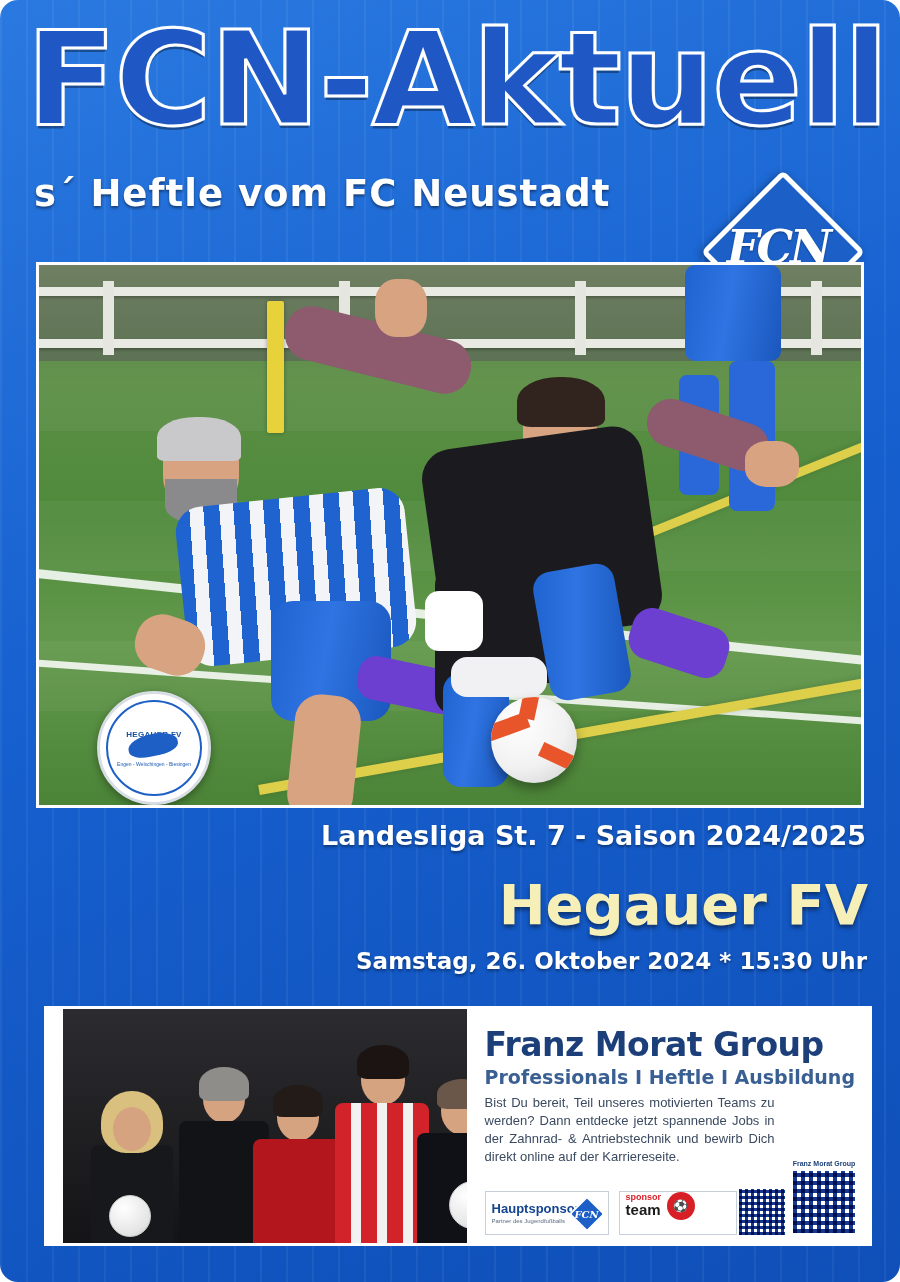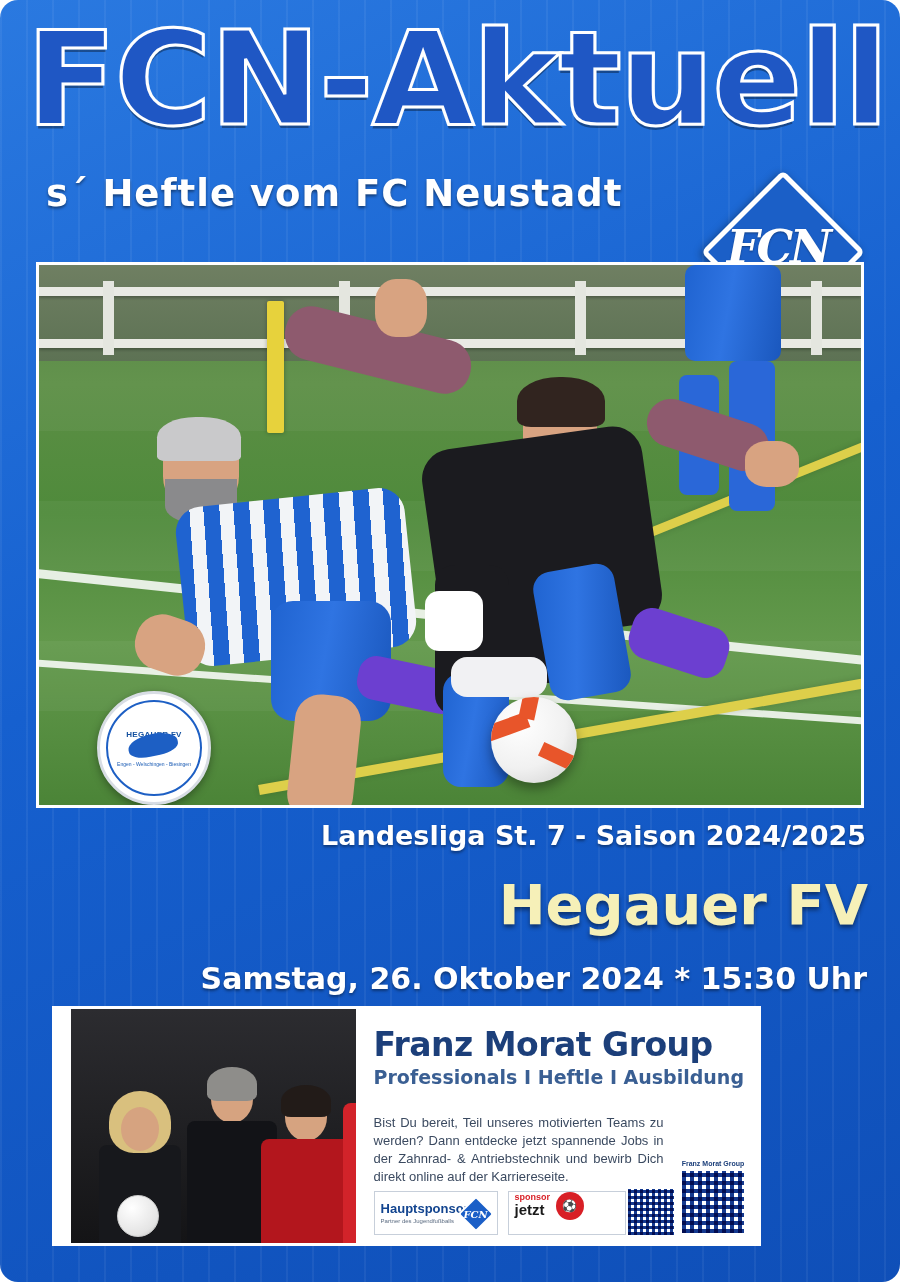--- a/index.html
+++ b/index.html
@@ -45,21 +45,21 @@
     text-shadow:
        0 4px 0 rgba(0,0,0,0.35),
        0 0 2px rgba(255,255,255,0.7);
     white-space: nowrap;
     transform: scaleX(1.02);
     transform-origin: left center;
   }
   .subtitle {
     position: absolute;
     top: 172px;
-    left: 46px;
+    left: 34px;
     font-family: "DejaVu Sans", sans-serif;
     font-weight: bold;
     font-size: 37px;
     letter-spacing: 1px;
     color: #ffffff;
     text-shadow: 0 2px 3px rgba(0,0,0,0.45);
     white-space: nowrap;
   }
   
   .club-logo {
@@ -265,32 +265,31 @@
     color: #f6f0b8;
     text-shadow: 0 3px 4px rgba(0,0,0,0.45);
     white-space: nowrap;
   }
   .kickoff {
     position: absolute;
     top: 948px;
     right: 33px;
     font-family: "DejaVu Sans", sans-serif;
     font-weight: bold;
-    font-size: 30px;
+    font-size: 23px;
     color: #ffffff;
     text-shadow: 0 2px 3px rgba(0,0,0,0.4);
     white-space: nowrap;
-    margin-top: 13px;
   }
   
   .sponsor {
     position: absolute;
-    left: 52px;
+    left: 44px;
     top: 1006px;
-    width: 709px;
+    width: 828px;
     height: 240px;
     border: 3px solid #ffffff;
     box-sizing: border-box;
     background: #ffffff;
     display: flex;
     overflow: hidden;
     padding-left: 16px;
   }
   .sponsor-photo {
     position: relative;
@@ -329,21 +328,21 @@
   }
   .fm-sub {
     margin-top: 2px;
     font-family: "DejaVu Sans", sans-serif;
     font-weight: bold;
     font-size: 19px;
     color: #3a5f93;
     white-space: nowrap;
   }
   .fm-body {
-    margin-top: 26px;
+    margin-top: 6px;
     width: 290px;
     font-family: "Liberation Sans", sans-serif;
     font-size: 13px;
     line-height: 18px;
     color: #3b4a60;
     text-align: justify;
   }
   .fm-logos {
     position: absolute;
     left: 18px;
@@ -605,21 +604,21 @@
       <div class="fm-logos">
         <div class="logo-box hauptsponsor">
           <div class="hs1">Hauptsponsor</div>
           <div class="hs2">Partner des Jugendfußballs</div>
           <div class="mini-diamond"></div>
           <div class="mini-text">FCN</div>
         </div>
         <div class="logo-box sponsorteam">
           <div>
             <div class="st-red">sponsor</div>
-            <div class="st-black">jetzt</div>
+            <div class="st-black">team</div>
           </div>
           <div class="st-circle">⚽</div>
         </div>
       </div>
 
       <div class="qr-side"></div>
 
       <div class="qr-wrap">
         <div class="qr-label">Franz Morat Group</div>
         <div class="qr"></div>

